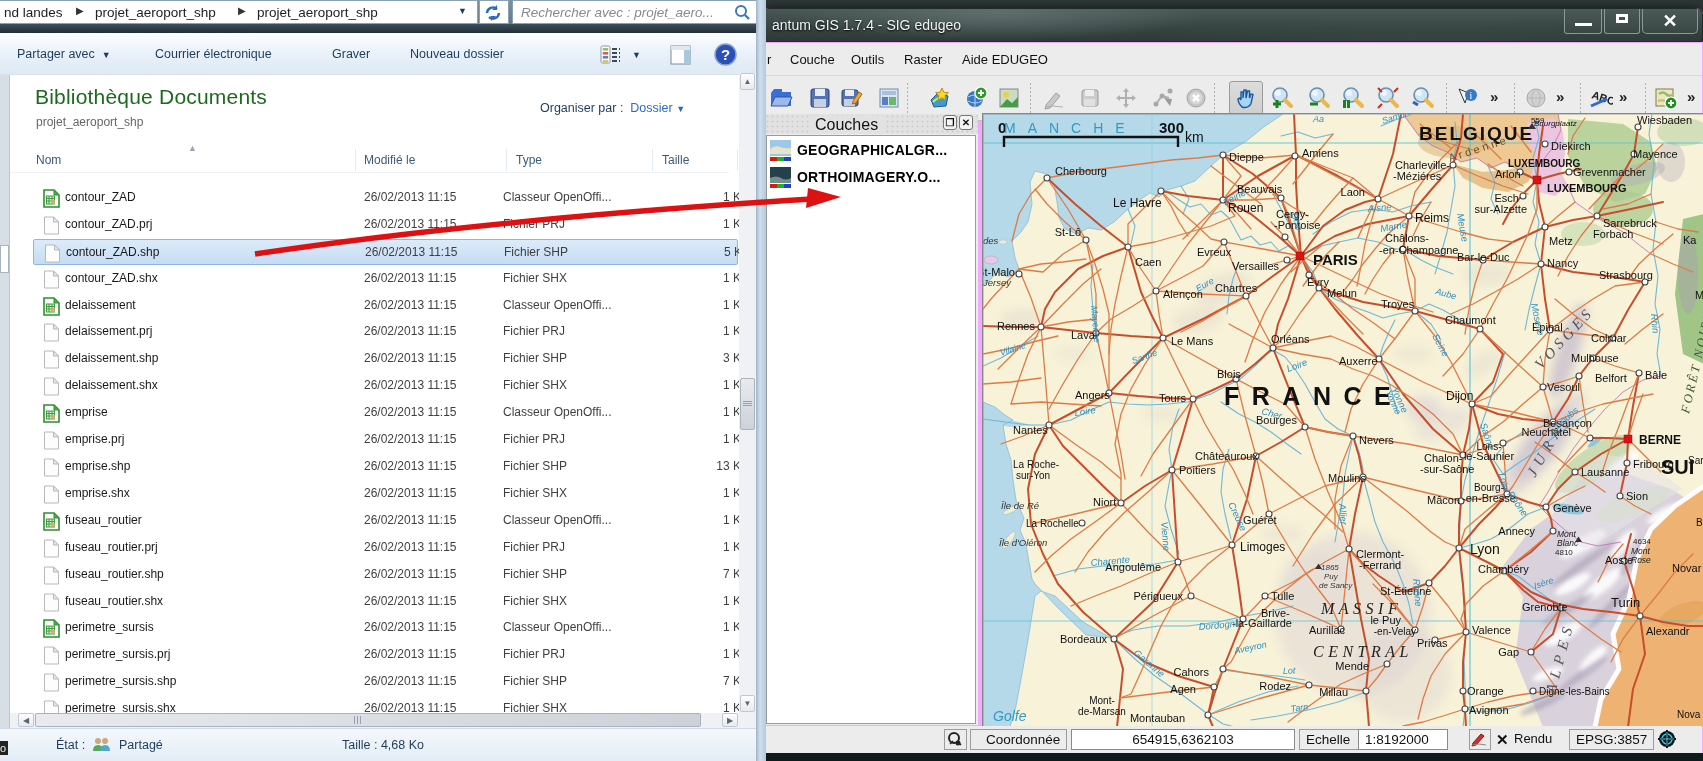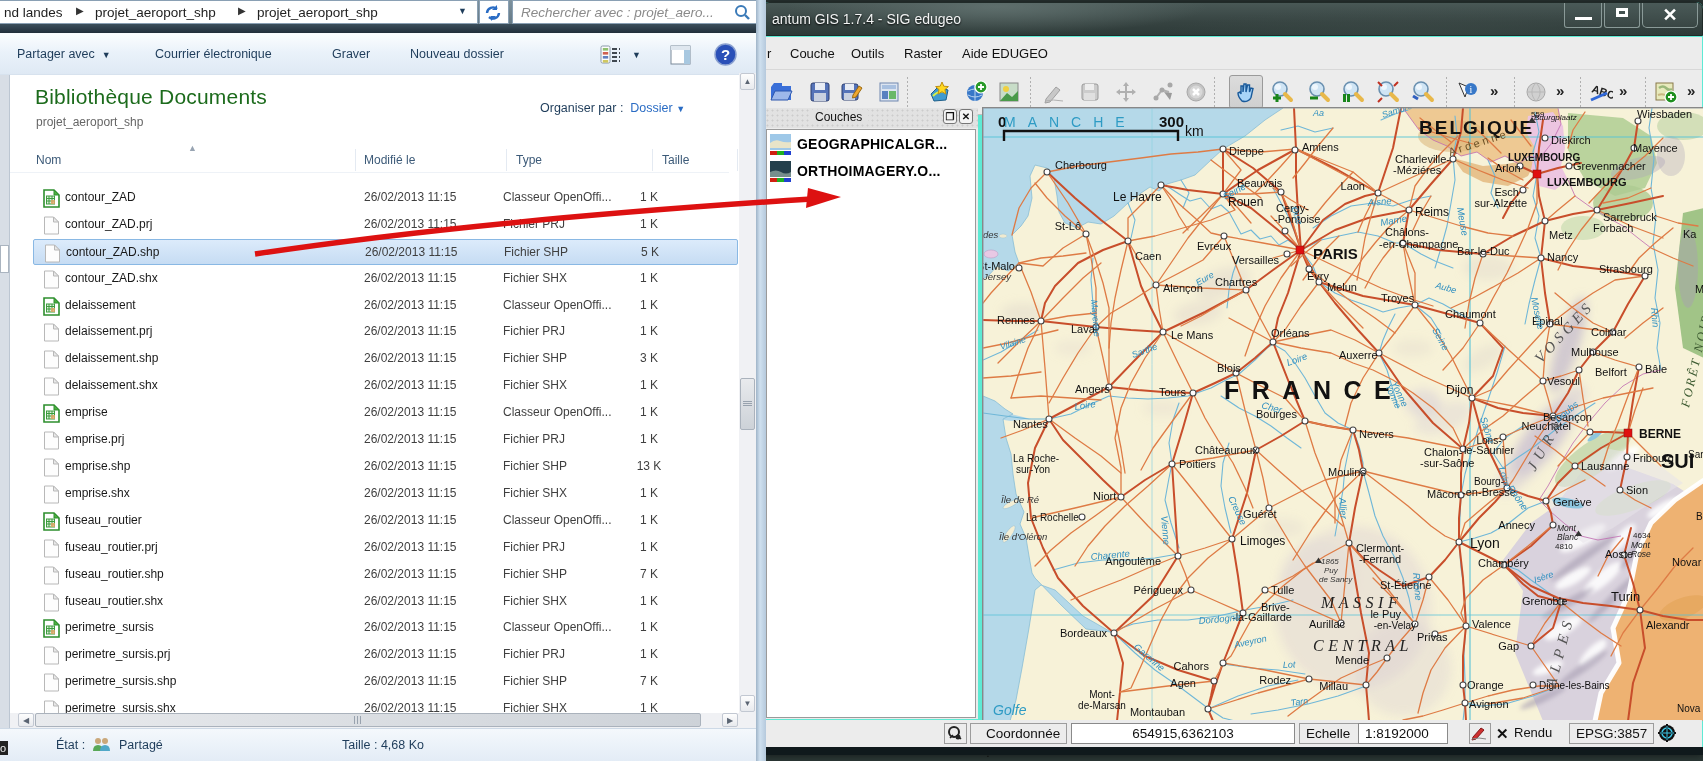--- a/index.html
+++ b/index.html
@@ -1,27 +1,27 @@
 <!DOCTYPE html>
 <html><head><meta charset="utf-8"><style>
 *{margin:0;padding:0;box-sizing:border-box}
 html,body{width:1703px;height:761px;overflow:hidden;font-family:"Liberation Sans",sans-serif;background:#2c3836}
 .abs{position:absolute}
 
-#qgis{position:absolute;left:762px;top:2px;width:941px;height:753px;background:#5eead4;border-radius:7px 7px 0 0;box-shadow:0 0 8px rgba(0,0,0,.6)}
+#qgis{position:absolute;left:762px;top:8px;width:941px;height:753px;background:#f0abfc;border-radius:7px 7px 0 0;box-shadow:0 0 8px rgba(0,0,0,.6)}
 #qtitle{position:absolute;left:0;top:0;width:100%;height:34px;background:radial-gradient(ellipse 300px 40px at 25% 10%,#5e6e6c,transparent 70%),radial-gradient(ellipse 400px 50px at 70% 120%,#47565266,transparent 70%),linear-gradient(#495856,#364341 60%,#2d3a38);border-radius:7px 7px 0 0;border:1px solid #202a28}
 #qtitle .t{position:absolute;left:9px;top:8px;color:#f2f4f4;font-size:14px;text-shadow:0 1px 2px #000}
 .wbtn{position:absolute;top:0;height:25px;background:linear-gradient(#4a5a58,#394644);border:1px solid #8a9a98;border-top:none;color:#fff;text-align:center;font-size:13px;line-height:22px;font-weight:bold}
 #qmenu{position:absolute;left:1px;top:35px;width:939px;height:33px;background:#ececec;border-bottom:1px solid #d8d8d8;font-size:13px;color:#111}
 #qmenu span{position:absolute;top:9px}
 #qtools{position:absolute;left:1px;top:68px;width:939px;height:45px;background:#ececec;border-bottom:1px solid #c0c0c0}
 #qpanel{position:absolute;left:3px;top:106px;width:213px;height:611px;background:#ececec}
 #qphead{position:absolute;left:0;top:0;width:100%;height:20px;background:#e2e2e2;
   background-image:radial-gradient(#cccccc 0.9px,transparent 1.1px);background-size:5px 5px}
-#qphead .lbl{position:absolute;left:44px;top:2px;font-size:12px;color:#111;background:#e2e2e2;padding:0 6px}
+#qphead .lbl{position:absolute;left:44px;top:2px;font-size:16px;color:#111;background:#e2e2e2;padding:0 6px}
 .phbtn{position:absolute;top:1px;width:14px;height:15px;border:1px solid #777;border-radius:3px;background:#f4f4f4;font-size:10px;line-height:13px;text-align:center;color:#111;font-weight:bold}
 #qplist{position:absolute;left:1px;top:21px;width:210px;height:589px;background:#fff;border:1px solid #9a9a9a}
 .layrow{position:absolute;left:2px;width:200px;height:26px}
 .layrow .nm{position:absolute;left:28px;top:4px;font-size:14px;font-weight:bold;color:#000;letter-spacing:.2px}
 #qmap{position:absolute;left:220px;top:105px;width:721px;height:613px;border-top:1px solid #888;border-left:1px solid #888}
 #qstatus{position:absolute;left:1px;top:718px;width:939px;height:27px;background:#ececec;font-size:13px;color:#111}
 .sbox{position:absolute;top:3px;height:21px;border:1px solid #9c9c9c;background:#ececec;font-size:13.5px;line-height:19px;color:#111}
 .sedit{background:#fff;border:1px solid #8a8a8a}
 #qbottom{position:absolute;left:0;top:745px;width:941px;height:8px;background:#10191c}
 
@@ -36,21 +36,21 @@
 #xhdr .sub{position:absolute;left:26px;top:40px;font-size:12px;color:#666}
 #xhdr .org{position:absolute;left:530px;top:26px;font-size:12.5px;color:#1e3c5a}
 #xhdr .org b{color:#2a6cc4;font-weight:normal}
 #xcols{position:absolute;left:0px;top:72px;width:719px;height:26px;border-bottom:1px solid #eef2f7;font-size:12px;color:#3c5a78}
 #xcols .c{position:absolute;top:6px}
 #xcols .sep{position:absolute;top:2px;width:1px;height:22px;background:#e4eaf2}
 .frow{position:absolute;left:23px;width:705px;height:26px;font-size:12px;color:#1a1a1a}
 .frow .nm{position:absolute;left:32px;top:5px;color:#191919}
 .frow .dt{position:absolute;left:331px;top:5px;color:#3f3f3f}
 .frow .ty{position:absolute;left:470px;top:5px;color:#3f3f3f}
-.frow .sz{position:absolute;left:566px;top:5px;width:100px;text-align:center;color:#3f3f3f}
+.frow .sz{position:absolute;left:608px;top:5px;width:100px;text-align:right;color:#3f3f3f}
 .sel{background:linear-gradient(#dcebfb,#c6dcf3);border:1px solid #89b8e4;border-radius:2px}
 .fico{position:absolute;left:10px;top:4px;width:17px;height:19px}
 #vscr{position:absolute;left:739px;top:73px;width:17px;height:640px;background:#f0f1f4}
 #hscr{position:absolute;left:10px;top:713px;width:746px;height:15px;background:#f0f1f4}
 #xstatus{position:absolute;left:0;top:728px;width:757px;height:33px;background:linear-gradient(#f4f8fc,#e3ecf6);border-top:1px solid #cdd9e6;font-size:12.5px;color:#1e3c5a}
 #xborder{position:absolute;left:756px;top:0;width:10px;height:761px;background:linear-gradient(90deg,#9fb4c8,#cfe0ef 40%,#b5c9dc)}
 .scrbtn{background:linear-gradient(#fdfdfd,#e8eaee);border:1px solid #c2c8d2;border-radius:2px;color:#5a6472;text-align:center}
 .thumb{background:linear-gradient(90deg,#e8eaed,#cdd2d8);border:1px solid #aab2bc;border-radius:2px}
 .thumbh{background:linear-gradient(#e8eaed,#cdd2d8);border:1px solid #aab2bc;border-radius:2px}
 </style></head>

